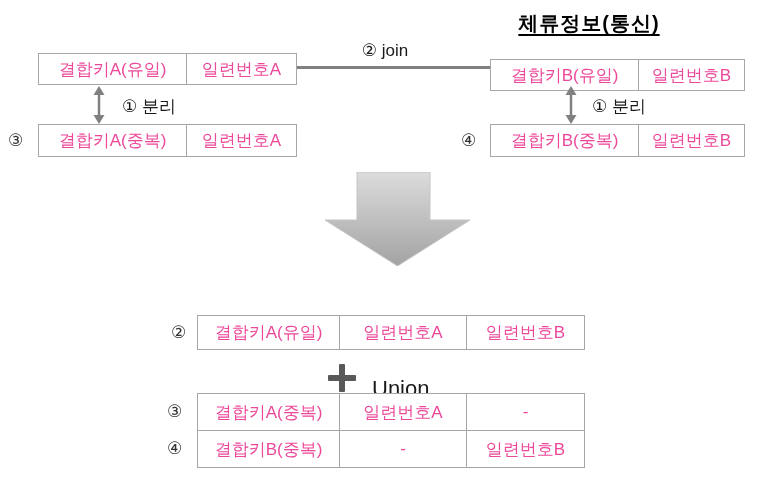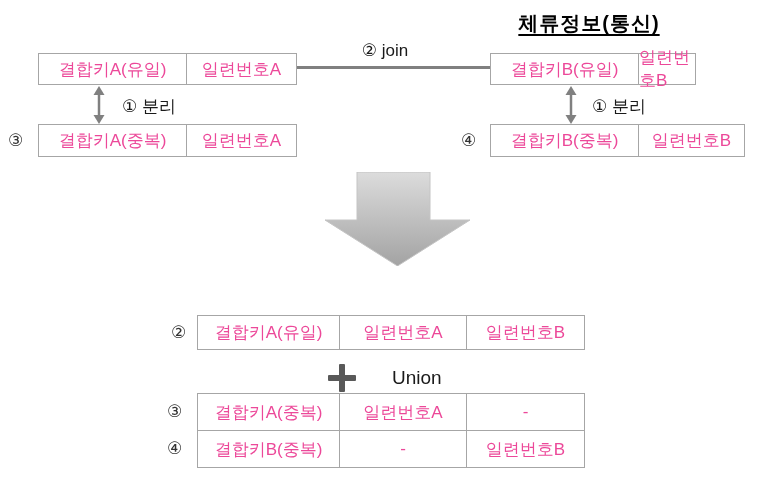--- a/index.html
+++ b/index.html
@@ -52,21 +52,21 @@
   <div class="abs tbl" style="left:38px; top:124px; width:259px; height:33px;">
     <div class="cell" style="width:147px;">결합키A(중복)</div>
     <div class="cell flex1">일련번호A</div>
   </div>
 
   <div class="abs lbl" style="left:330px; top:40px; width:110px; text-align:center;">② join</div>
   <div class="abs join-line" style="left:297px; top:66px; width:193px;"></div>
 
   <div class="abs title" style="left:489px; top:10px; width:200px;">체류정보(통신)</div>
 
-  <div class="abs tbl" style="left:490px; top:53px; width:206px; height:32px;">
+  <div class="abs tbl" style="left:490px; top:59px; width:255px; height:32px;">
     <div class="cell" style="width:147px;">결합키B(유일)</div>
     <div class="cell flex1">일련번호B</div>
   </div>
 
   <svg class="abs" style="left:564px; top:86px;" width="14" height="38" viewBox="0 0 14 38">
     <line x1="7" y1="6" x2="7" y2="32" stroke="#808080" stroke-width="2.5"></line>
     <polygon points="7,0 1.5,9 12.5,9" fill="#808080"></polygon>
     <polygon points="7,38 1.5,29 12.5,29" fill="#808080"></polygon>
   </svg>
   <div class="abs lbl" style="left:592px; top:95px;">① 분리</div>
@@ -89,21 +89,21 @@
 
 
   <div class="abs marker" style="left:171px; top:324px;">②</div>
   <div class="abs tbl" style="left:197px; top:315px; width:388px; height:35px;">
     <div class="cell" style="width:141px;">결합키A(유일)</div>
     <div class="cell" style="width:127px;">일련번호A</div>
     <div class="cell flex1">일련번호B</div>
   </div>
 
   <div class="abs plus" style="left:328px; top:364px;"></div>
-  <div class="abs lbl" style="left:372px; top:367px; font-size:19px;margin-left:20px;">Union</div>
+  <div class="abs lbl" style="left:372px; top:376px; font-size:22px;">Union</div>
 
   <div class="abs marker" style="left:167px; top:403px;">③</div>
   <div class="abs marker" style="left:167px; top:440px;">④</div>
 
   <div class="abs tblv" style="left:197px; top:393px; width:388px; height:75px;">
     <div class="row">
       <div class="cell" style="width:141px;">결합키A(중복)</div>
       <div class="cell" style="width:127px;">일련번호A</div>
       <div class="cell flex1">-</div>
     </div>

